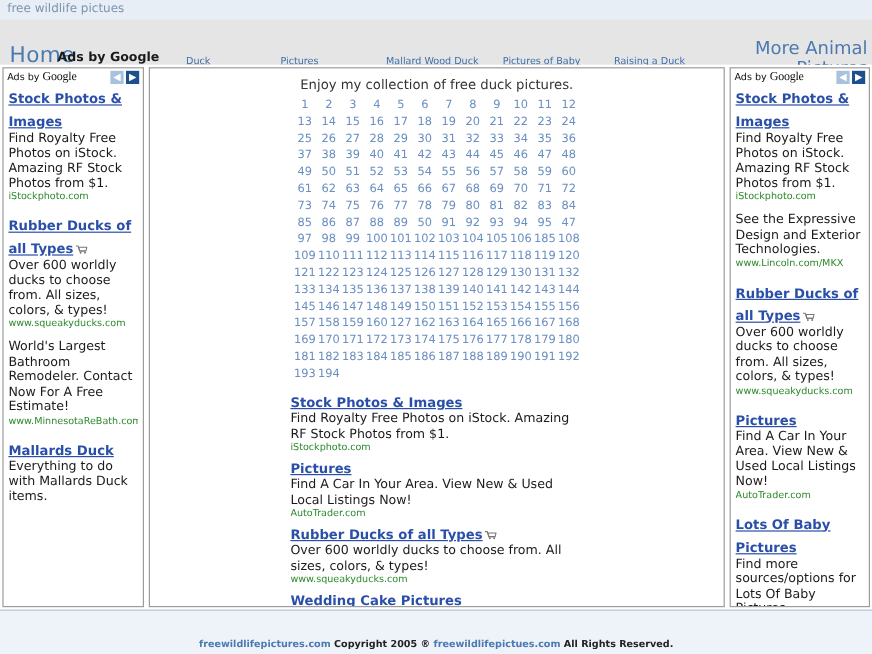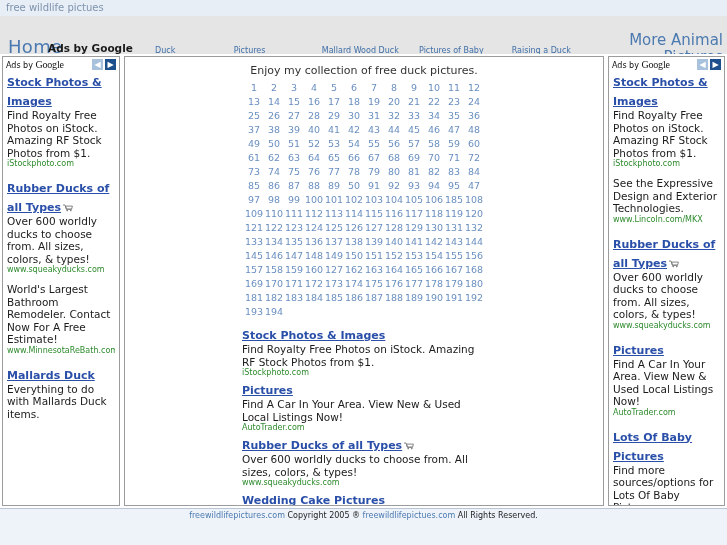--- a/index.html
+++ b/index.html
@@ -188,22 +188,22 @@
     position: absolute;
     left: 0; bottom: 0;
     width: 727px; height: 37px;
     background: #eef3fa;
     border-top: 1px solid #b9c6d6;
   }
   #footer-inner {
     text-align: center;
     font-size: 8px;
     color: #222;
-    padding-top: 2px;
-    font-weight: normal;
+    padding-top: 23px;
+    font-weight: bold;
   }
   #footer-inner a { color: #4b7ab0; text-decoration: none; }
 </style>
 </head>
 <body>
 
 <div id="titlebar">
   <span>free wildlife pictues</span>
 </div>
 

